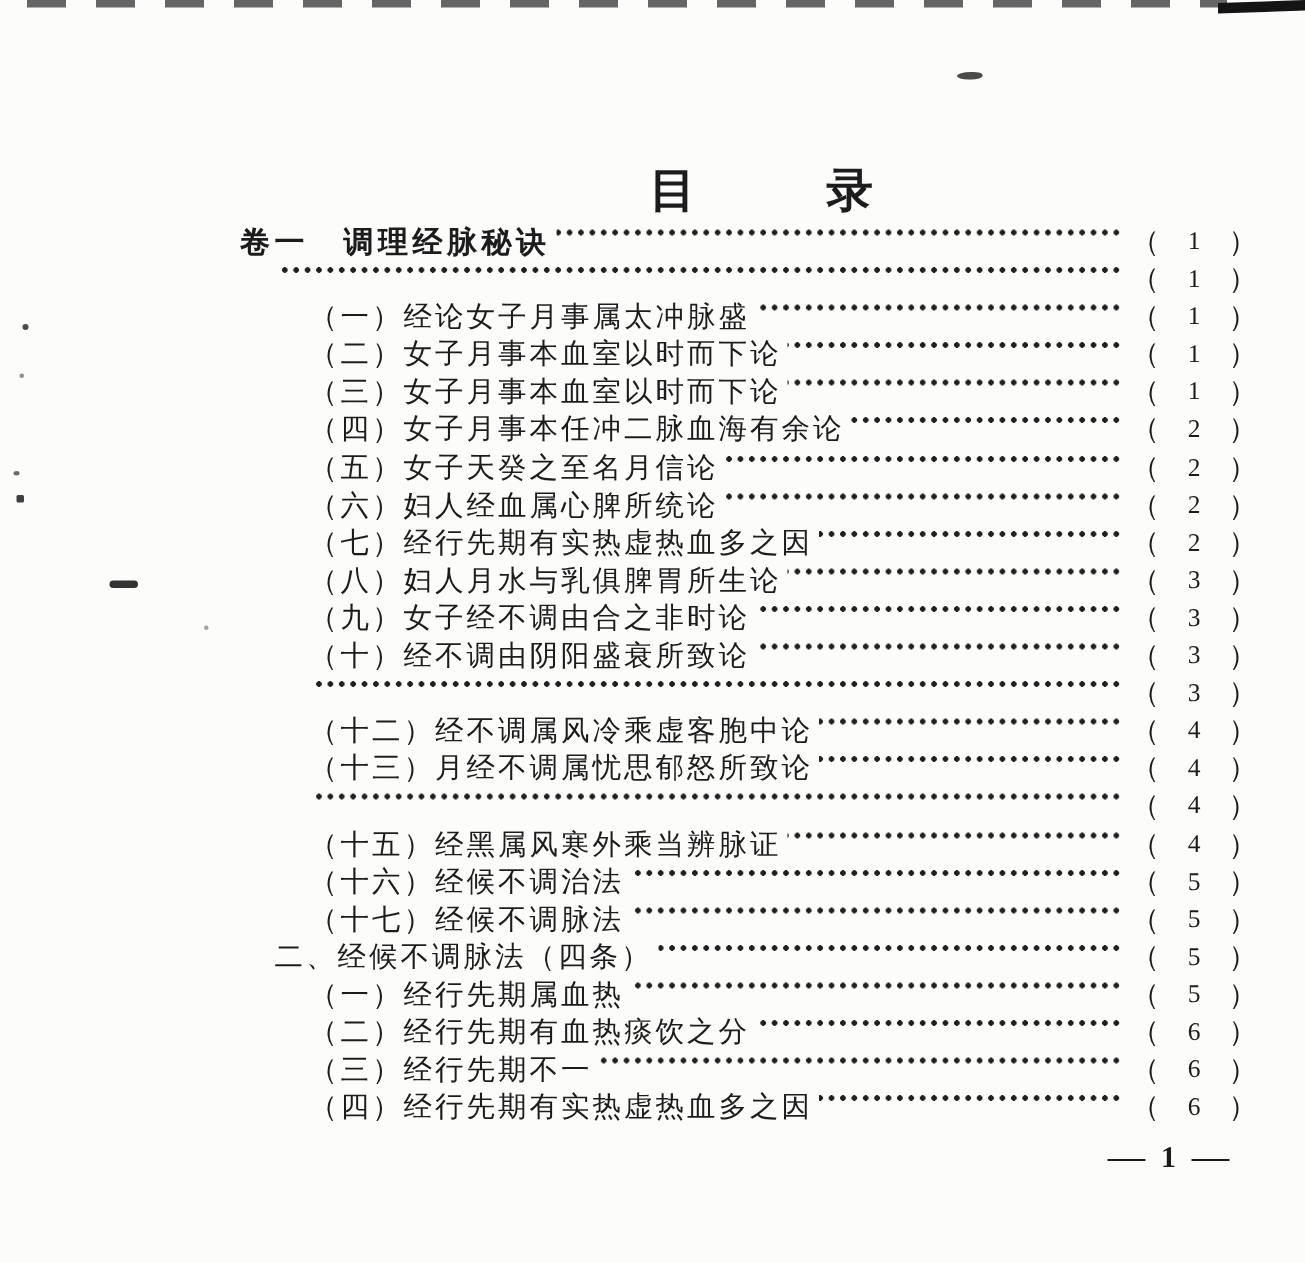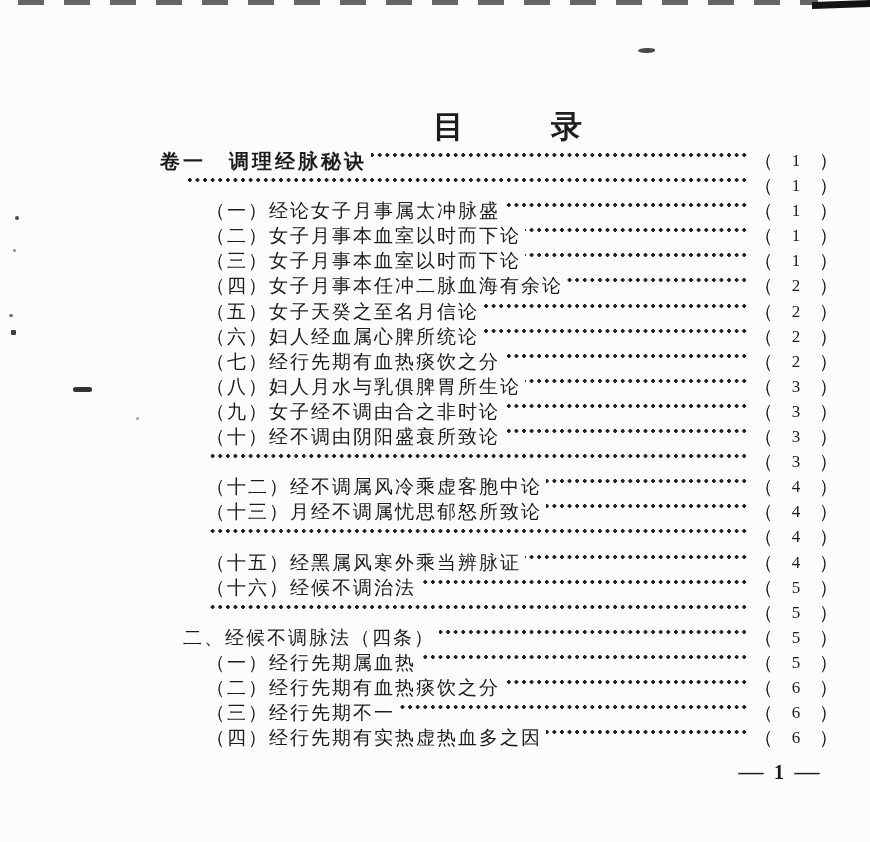--- a/index.html
+++ b/index.html
@@ -161,21 +161,21 @@
       <div class="row lvl2">
     <span class="t">（六）妇人经血属心脾所统论</span>
     <span class="leader"></span>
     <span class="pg">
       <span>（</span>
       <span class="num">2</span>
       <span>）</span>
     </span>
   </div>
       <div class="row lvl2">
-    <span class="t">（七）经行先期有血热痰饮之分</span>
+    <span class="t">（七）经行先期有实热虚热血多之因</span>
     <span class="leader"></span>
     <span class="pg">
       <span>（</span>
       <span class="num">2</span>
       <span>）</span>
     </span>
   </div>
       <div class="row lvl2">
     <span class="t">（八）妇人月水与乳俱脾胃所生论</span>
     <span class="leader"></span>
@@ -249,20 +249,21 @@
       <div class="row lvl2">
     <span class="t">（十六）经候不调治法</span>
     <span class="leader"></span>
     <span class="pg">
       <span>（</span>
       <span class="num">5</span>
       <span>）</span>
     </span>
   </div>
       <div class="row lvl2">
+    <span class="t">（十七）经候不调脉法</span>
     <span class="leader"></span>
     <span class="pg">
       <span>（</span>
       <span class="num">5</span>
       <span>）</span>
     </span>
   </div>
       <div class="row lvl1">
     <span class="t">二、经候不调脉法（四条）</span>
     <span class="leader"></span>

